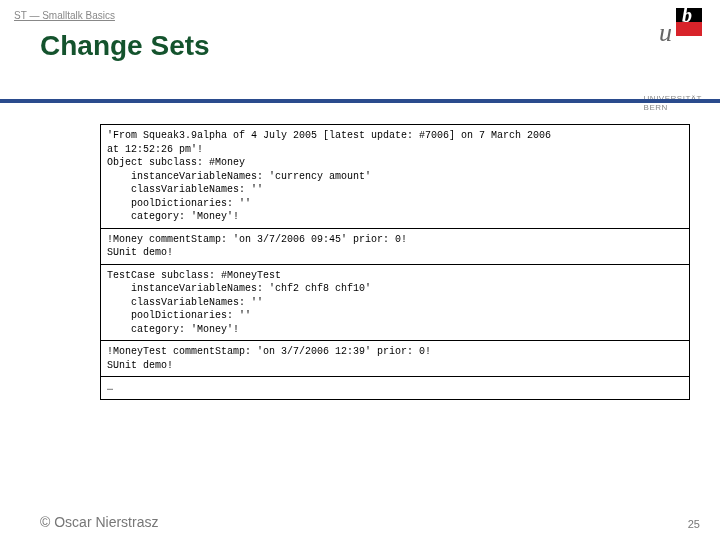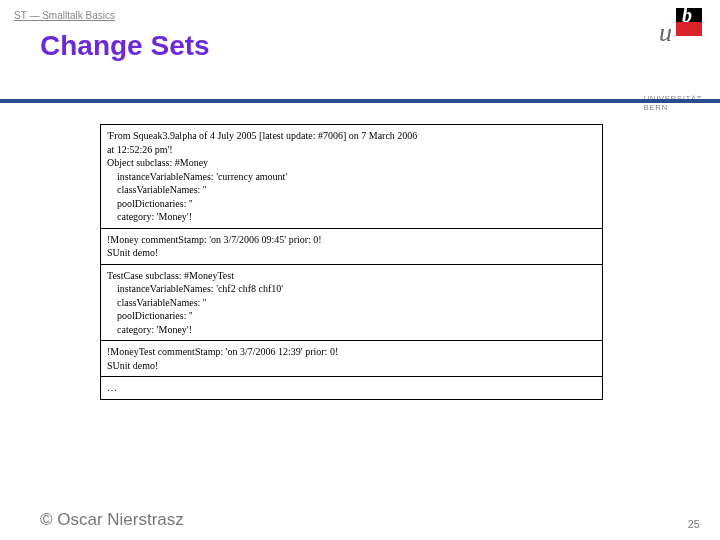--- a/index.html
+++ b/index.html
@@ -18,21 +18,21 @@
     font-size: 10px;
     color: #888;
     text-decoration: underline;
   }
   .title {
     position: absolute;
     top: 30px;
     left: 40px;
     font-size: 28px;
     font-weight: bold;
-    color: #6d28d9;
+    color: #14532d;
   }
   .logo {
     position: absolute;
     top: 8px;
     right: 18px;
     width: 90px;
     height: 80px;
   }
   .logo .u {
     font-family: Georgia, 'Times New Roman', serif;
@@ -86,39 +86,39 @@
     top: 99px;
     left: 0;
     right: 0;
     height: 4px;
     background: #2a4b8d;
   }
   .code-box {
     position: absolute;
     top: 124px;
     left: 100px;
-    width: 503px;
+    width: 590px;
     border: 1px solid #000;
-    font-family: Liberation Serif, serif;
+    font-family: Liberation Mono, monospace;
     font-size: 10px;
     line-height: 1.35;
   }
   .code-section {
     border-bottom: 1px solid #000;
     padding: 4px 6px;
     white-space: pre;
   }
   .code-section.last {
     border-bottom: none;
   }
   .footer-left {
     position: absolute;
     bottom: 10px;
     left: 40px;
-    font-size: 17px;
+    font-size: 14px;
     color: #777;
     text-align: center;
   }
   .footer-right {
     position: absolute;
     bottom: 10px;
     right: 20px;
     font-size: 11px;
     color: #777;
   }

